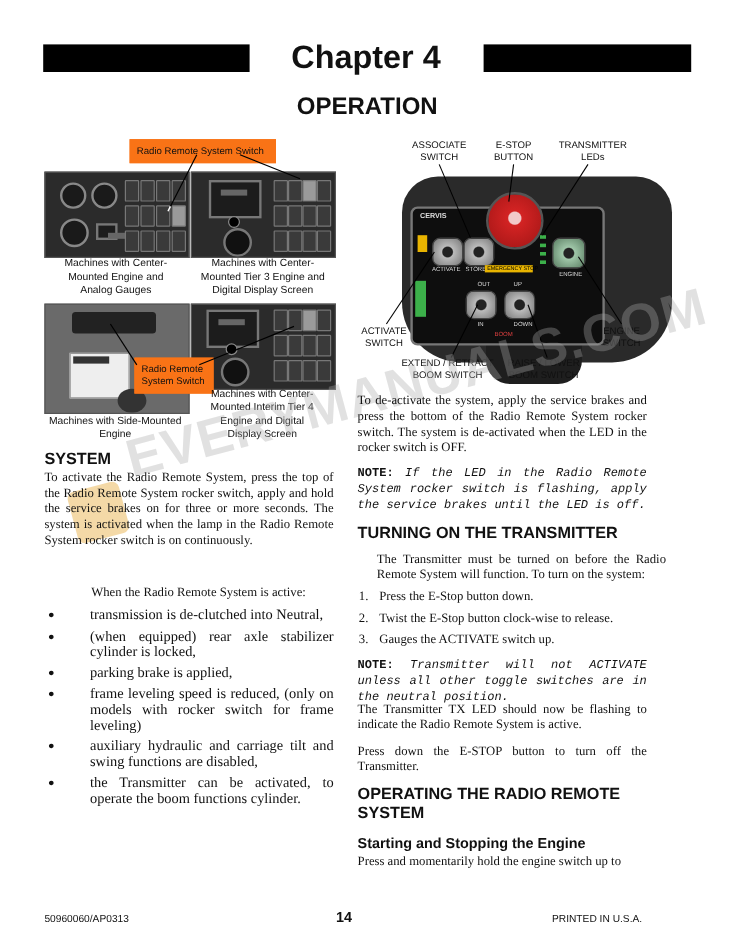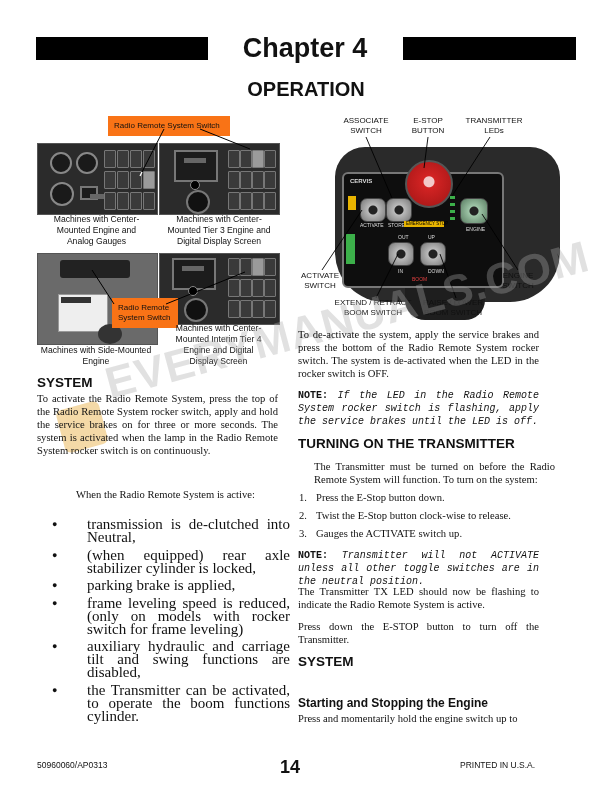--- a/index.html
+++ b/index.html
@@ -40,32 +40,32 @@
   .led { position: absolute; width: 5px; height: 3px; background: #3cb04a; }
   .tiny { position: absolute; font-family: "Liberation Sans", sans-serif; font-size: 5px; color: #ddd; }
 
   
   .h2 { position: absolute; font-family: "Liberation Sans", sans-serif; font-weight: bold; font-size: 13.5px; line-height: 16px; }
   .h3 { position: absolute; font-family: "Liberation Sans", sans-serif; font-weight: bold; font-size: 12px; line-height: 14px; }
   .para { position: absolute; font-family: "Liberation Serif", serif; font-size: 10.6px; line-height: 13px; text-align: justify; }
   .note { position: absolute; font-family: Liberation Mono, monospace; font-size: 10px; line-height: 13px; text-align: justify; }
   .note b { font-style: normal; }
   .note i { font-style: italic; }
-  ul.bullets { position: absolute; margin: 12px; padding: 0; list-style: none; font-family: "Liberation Serif", serif; font-size: 15px; line-height: 13px; }
+  ul.bullets { position: absolute; margin: 0; padding: 0; list-style: none; font-family: "Liberation Serif", serif; font-size: 12px; line-height: 13px; }
   ul.bullets li { position: relative; padding-left: 38px; margin-bottom: 4.6px; text-align: justify; }
   ul.bullets li::before { content: "●"; position: absolute; left: 3px; top: 0; font-size: 9px; }
   ol.steps { position: absolute; margin: 0; padding: 0; list-style: none; font-family: "Liberation Serif", serif; font-size: 10.6px; line-height: 13px; }
   ol.steps li { position: relative; padding-left: 18px; margin-bottom: 5px; }
   ol.steps li span.num { position: absolute; left: 1px; }
 
   .watermark { position: absolute; left: 60px; top: 360px; font-family: "Liberation Sans", sans-serif; font-weight: bold; font-size: 44px; color: rgba(170,170,170,0.35); transform: rotate(-15deg); letter-spacing: 1px; white-space: nowrap; pointer-events: none; }
   .wm-logo { position: absolute; left: 60px; top: 405px; width: 44px; height: 44px; background: rgba(230,170,60,0.45); border-radius: 6px; transform: rotate(-15deg); }
 
   .footer { position: absolute; top: 760px; font-family: "Liberation Sans", sans-serif; font-size: 8.5px; }
-  .footer.page { font-weight: bold; font-size: 18px; top: 757px; }
+  .footer.page { font-weight: bold; font-size: 12px; top: 757px; }
 </style>
 </head>
 <body>
 
 <div class="chapter-bar" style="left:36px; width:172px;"></div>
 <div class="chapter-title">Chapter 4</div>
 <div class="chapter-bar" style="left:403px; width:173px;"></div>
 <div class="section-title">OPERATION</div>
 
 <div class="callout" style="left:108px; top:116px; width:110px;">
@@ -270,20 +270,21 @@
 </ol>
 
 <div class="note" style="left:298px; top:549px; width:241px;">
   <b>NOTE:</b>
   <i>Transmitter will not ACTIVATE unless all other toggle switches are in the neutral position.</i>
 </div>
 <div class="para" style="left:298px; top:585px; width:241px;">The Transmitter TX LED should now be flashing to indicate the Radio Remote System is active.</div>
 <div class="para" style="left:298px; top:620px; width:241px;">Press down the E-STOP button to turn off the Transmitter.</div>
 
 <div class="h2" style="left:298px; top:654px; width:241px;">
+  <div>OPERATING THE RADIO REMOTE</div>
   <div>SYSTEM</div>
 </div>
 <div class="h3" style="left:298px; top:696px; width:241px;">Starting and Stopping the Engine</div>
 <div class="para" style="left:298px; top:712px; width:241px;">Press and momentarily hold the engine switch up to</div>
 
 <div class="footer" style="left:37px;">50960060/AP0313</div>
 <div class="footer page" style="left:280px;">14</div>
 <div class="footer" style="left:460px;">PRINTED IN U.S.A.</div>
 
 </body></html>

